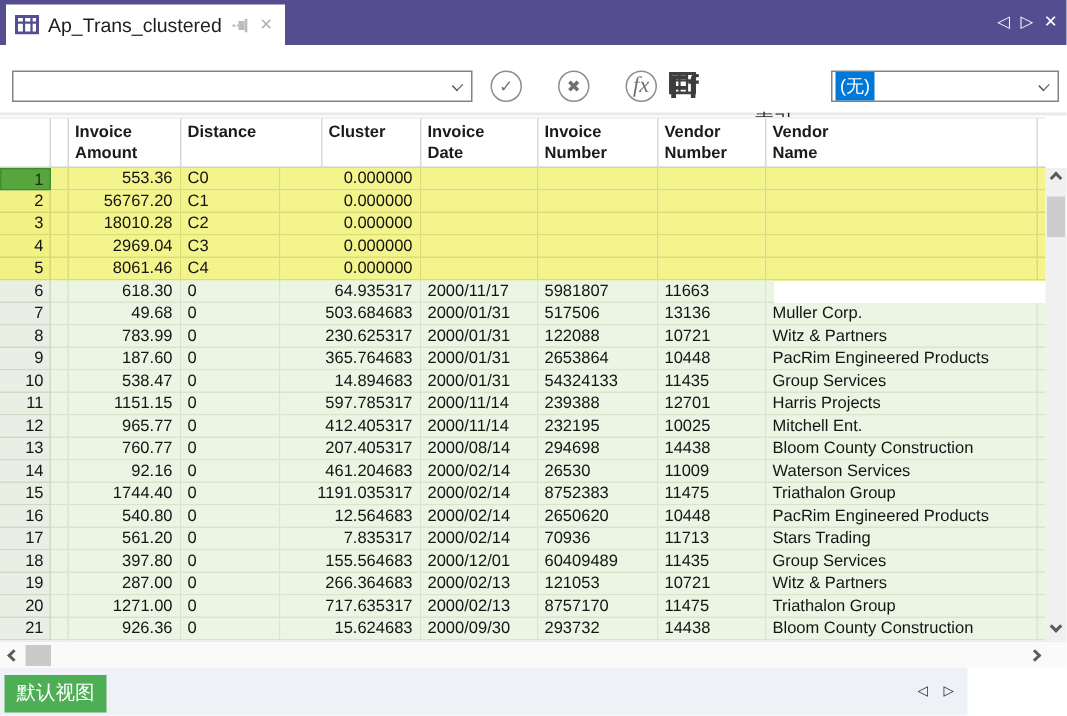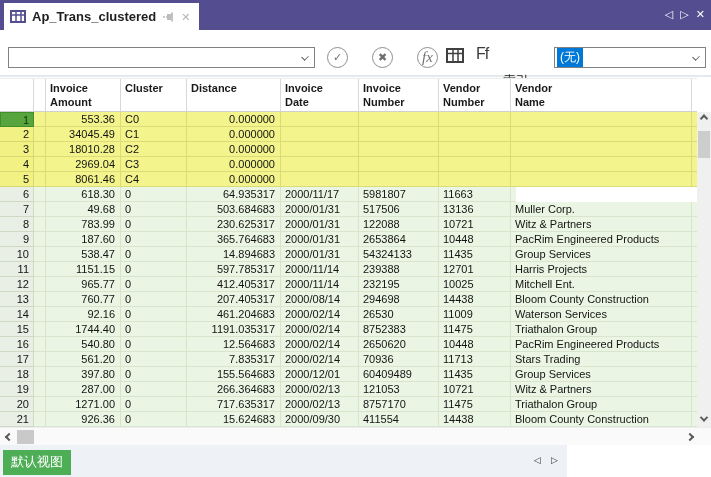--- a/index.html
+++ b/index.html
@@ -2,38 +2,38 @@
 <html><head>
 <meta charset="utf-8">
 <style>
   * { margin:0; padding:0; box-sizing:border-box; }
   body { width:711px; height:477px; font-family:"Liberation Sans", sans-serif; background:#fff; overflow:hidden; }
   .window { position:relative; width:711px; height:477px; background:#fff; }
 
   
   .tabbar { position:absolute; left:0; top:0; width:711px; height:30px; background:#544e90; }
   .tab { position:absolute; left:4px; top:3px; height:27px; background:#fff; display:flex; align-items:center; padding:0 8px 0 6px; gap:6px; }
-  .tab-title { font-size:13px; color:#1e1e1e;font-weight:bold; }
+  .tab-title { font-size:13px; color:#1e1e1e; }
   .tab-grid-icon { width:16px; height:13px; display:inline-block; }
   .pin-icon, .tab-close { color:#b4b4b4; font-size:12px; line-height:12px; }
   .tab-close { font-size:11px; }
   .win-controls { position:absolute; right:6px; top:8px; color:#fff; font-size:11px; display:flex; gap:7px; align-items:center; }
   .win-controls span { cursor:default; }
 
   
   .toolbar { position:absolute; left:0; top:30px; width:711px; height:47px; background:#fff; border-bottom:2px solid #e7eaec; }
   .combo { position:absolute; height:21px; background:#fff; border:1px solid #828282; display:flex; align-items:center; }
   .combo-filter { left:8px; top:17px; width:307px; }
   .combo-index { left:554px; top:17px; width:152px; }
   .combo .chev { position:absolute; right:6px; top:7px; width:7px; height:7px; border-left:1px solid #5a5a5a; border-bottom:1px solid #5a5a5a; transform:rotate(-45deg) scale(1,.8); transform-origin:center; border-width:0 0 1.5px 1.5px; height:6px; width:6px; top:6px; }
   .combo-sel { margin-left:2px; background:#0078d7; color:#fff; font-size:12px; padding:1px 3px; }
   .circle-btn { position:absolute; top:17px; width:21px; height:21px; border:1px solid #8d8d8d; border-radius:50%; color:#6f6f6f; font-size:11px; display:flex; align-items:center; justify-content:center; background:#fff; }
   .circle-btn.fx { font-style:italic; font-family:"Liberation Serif", serif; font-size:15px; }
   .tool-grid-icon { position:absolute; left:446px; top:18px; width:18px; height:15px; }
-  .font-btn { position:absolute; left:476px; top:15px; font-weight:normal; color:#3c3c3c; font-size:16px; letter-spacing:-1px; }
+  .font-btn { position:absolute; left:446px; top:15px; font-weight:bold; color:#3c3c3c; font-size:22px; letter-spacing:-1px; }
   .index-label { position:absolute; left:503px; top:20px; font-size:13px; color:#1c1c1c;margin-top:22px; }
 
   
   .grid { position:absolute; left:0; top:78px; width:697px; }
   .hdr-row { display:flex; height:34px; background:#fff; border-top:1px solid #ececec; }
   .hdr-cell { border-right:1px solid #d8d8d8; border-bottom:1px solid #cfcfcf; font-weight:bold; font-size:11px; color:#1a1a1a; padding:2px 0 0 4px; line-height:14px; white-space:pre-line; overflow:hidden; }
   .row { display:flex; height:15px; font-size:11px; color:#141414; line-height:14px; }
   .cell { border-right:1px solid #d9e4cd; border-bottom:1px solid #d9e4cd; background:#eaf5e3; overflow:hidden; white-space:nowrap; }
   .row.hl .cell { background:#f4f48c; border-color:#dbdb79; }
   .rn { width:34px; text-align:right; padding-right:4px; background:#e9efe4; border-right:1px solid #cfdac4; border-bottom:1px solid #cfdac4; }
@@ -53,21 +53,21 @@
   .chevu, .chevd, .chevl, .chevr { width:6px; height:6px; border-left:2px solid #5c5c5c; border-bottom:2px solid #5c5c5c; display:inline-block; }
   .chevu { transform:rotate(135deg) translate(-1px,1px); }
   .chevd { transform:rotate(-45deg) translate(1px,-1px); }
   .chevl { transform:rotate(45deg); }
   .chevr { transform:rotate(225deg); }
   .hscroll { position:absolute; left:0; top:427px; width:711px; height:18px; background:#fafafa; border-top:1px solid #ededed; }
   .hscroll .btn { position:absolute; top:0; width:14px; height:18px; display:flex; align-items:center; justify-content:center; }
   .hscroll .thumb { position:absolute; left:17px; top:2px; width:17px; height:14px; background:#c9c9c9; }
 
   
-  .statusbar { position:absolute; left:0; top:445px; width:567px; height:32px; background:#eef1f5; }
+  .statusbar { position:absolute; left:0; top:445px; width:645px; height:32px; background:#eef1f5; }
   .view-btn { position:absolute; left:3px; top:5px; background:#4eae55; color:#fff; font-size:13px; padding:3px 8px 4px; }
   .rec-nav { position:absolute; right:5px; top:10px; color:#2e2e2e; font-size:9px; letter-spacing:4px; }
   svg { display:block; }
 </style>
 </head>
 <body>
 
 <div class="window">
 
   <div class="tabbar">
@@ -126,22 +126,22 @@
       <span class="chev"></span>
     </div>
   </div>
 
   <div class="grid">
     <div class="hdr-row" id="grid-header">
         <div class="hdr-cell c-rnh"></div>
         <div class="hdr-cell c-mkh"></div>
         <div class="hdr-cell c-amount">Invoice
 Amount</div>
+        <div class="hdr-cell c-distance">Distance</div>
         <div class="hdr-cell c-cluster">Cluster</div>
-        <div class="hdr-cell c-distance">Distance</div>
         <div class="hdr-cell c-date">Invoice
 Date</div>
         <div class="hdr-cell c-invnum">Invoice
 Number</div>
         <div class="hdr-cell c-vendnum">Vendor
 Number</div>
         <div class="hdr-cell c-vendor">Vendor
 Name</div>
         <div class="hdr-cell c-sliver"></div>
       </div>
@@ -154,21 +154,21 @@
           <div class="cell c-distance al-r">0.000000</div>
           <div class="cell c-date al-l"></div>
           <div class="cell c-invnum al-l"></div>
           <div class="cell c-vendnum al-l"></div>
           <div class="cell c-vendor al-l"></div>
           <div class="cell c-sliver"></div>
         </div>
         <div class="row hl">
           <div class="cell rn">2</div>
           <div class="cell mk"></div>
-          <div class="cell c-amount al-r">34045.49</div>
+          <div class="cell c-amount al-r">56767.20</div>
           <div class="cell c-cluster al-l">C1</div>
           <div class="cell c-distance al-r">0.000000</div>
           <div class="cell c-date al-l"></div>
           <div class="cell c-invnum al-l"></div>
           <div class="cell c-vendnum al-l"></div>
           <div class="cell c-vendor al-l"></div>
           <div class="cell c-sliver"></div>
         </div>
         <div class="row hl">
           <div class="cell rn">3</div>
@@ -385,21 +385,21 @@
           <div class="cell c-vendor al-l">Triathalon Group</div>
           <div class="cell c-sliver"></div>
         </div>
         <div class="row">
           <div class="cell rn">21</div>
           <div class="cell mk"></div>
           <div class="cell c-amount al-r">926.36</div>
           <div class="cell c-cluster al-l">0</div>
           <div class="cell c-distance al-r">15.624683</div>
           <div class="cell c-date al-l">2000/09/30</div>
-          <div class="cell c-invnum al-l">411554</div>
+          <div class="cell c-invnum al-l">293732</div>
           <div class="cell c-vendnum al-l">14438</div>
           <div class="cell c-vendor al-l">Bloom County Construction</div>
           <div class="cell c-sliver"></div>
         </div>
       </div>
   </div>
 
   <div class="vscroll">
     <div class="btn" style="top:0">
         <span class="chevu"></span>

